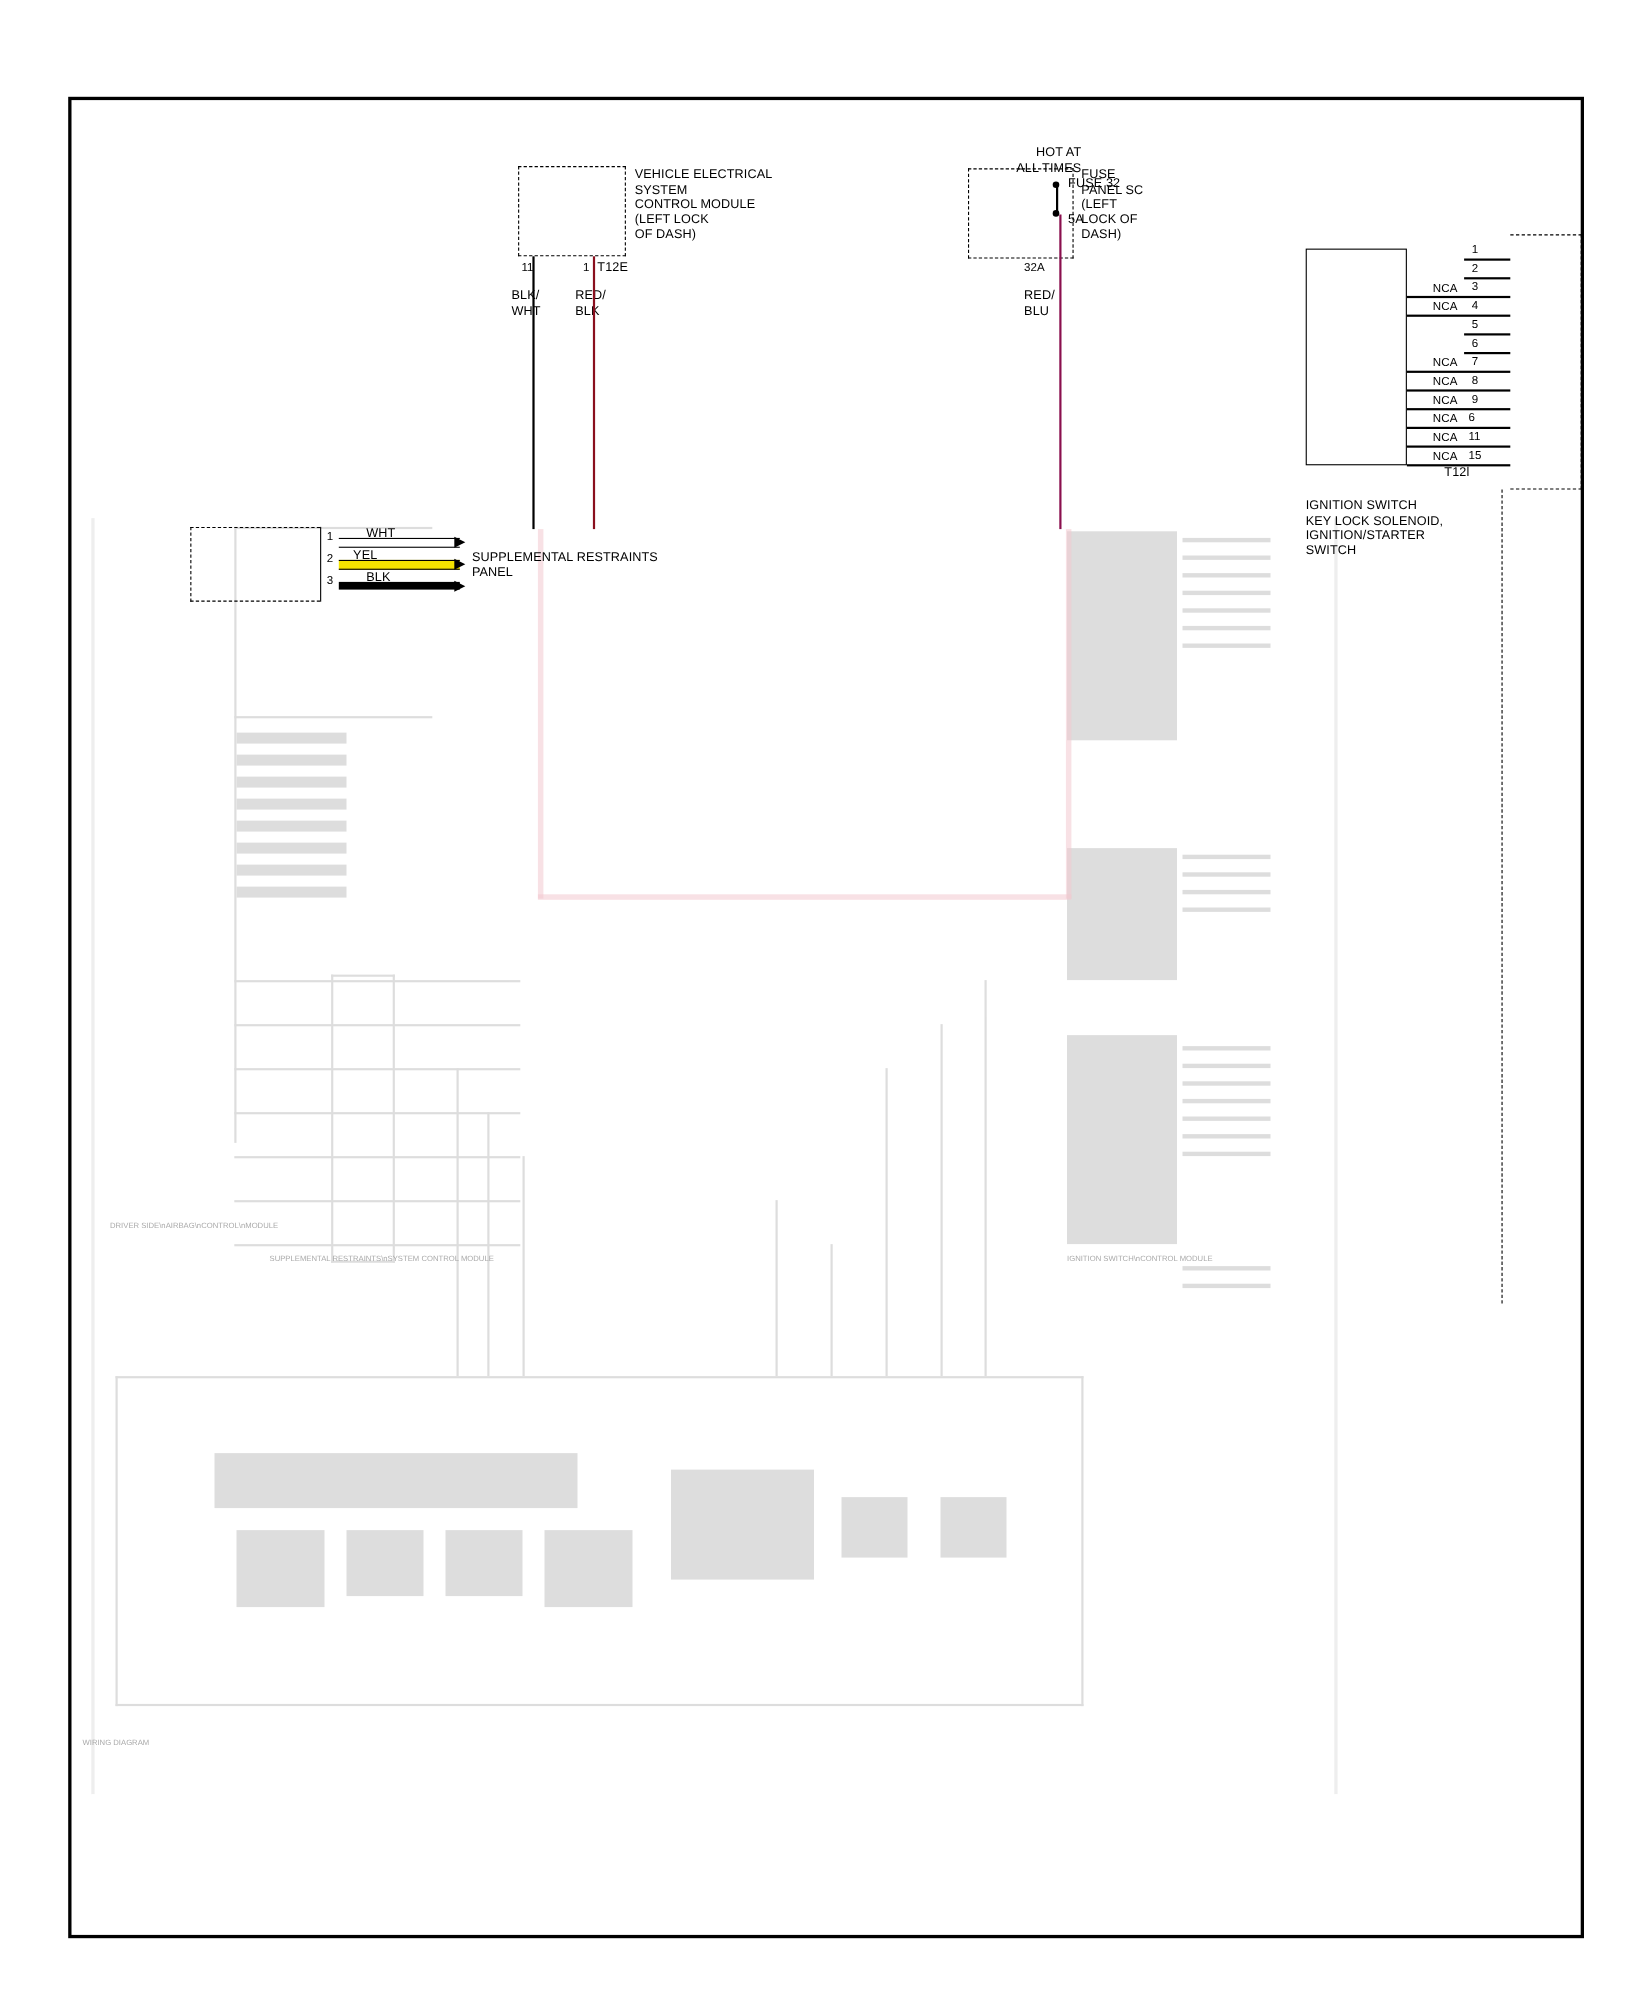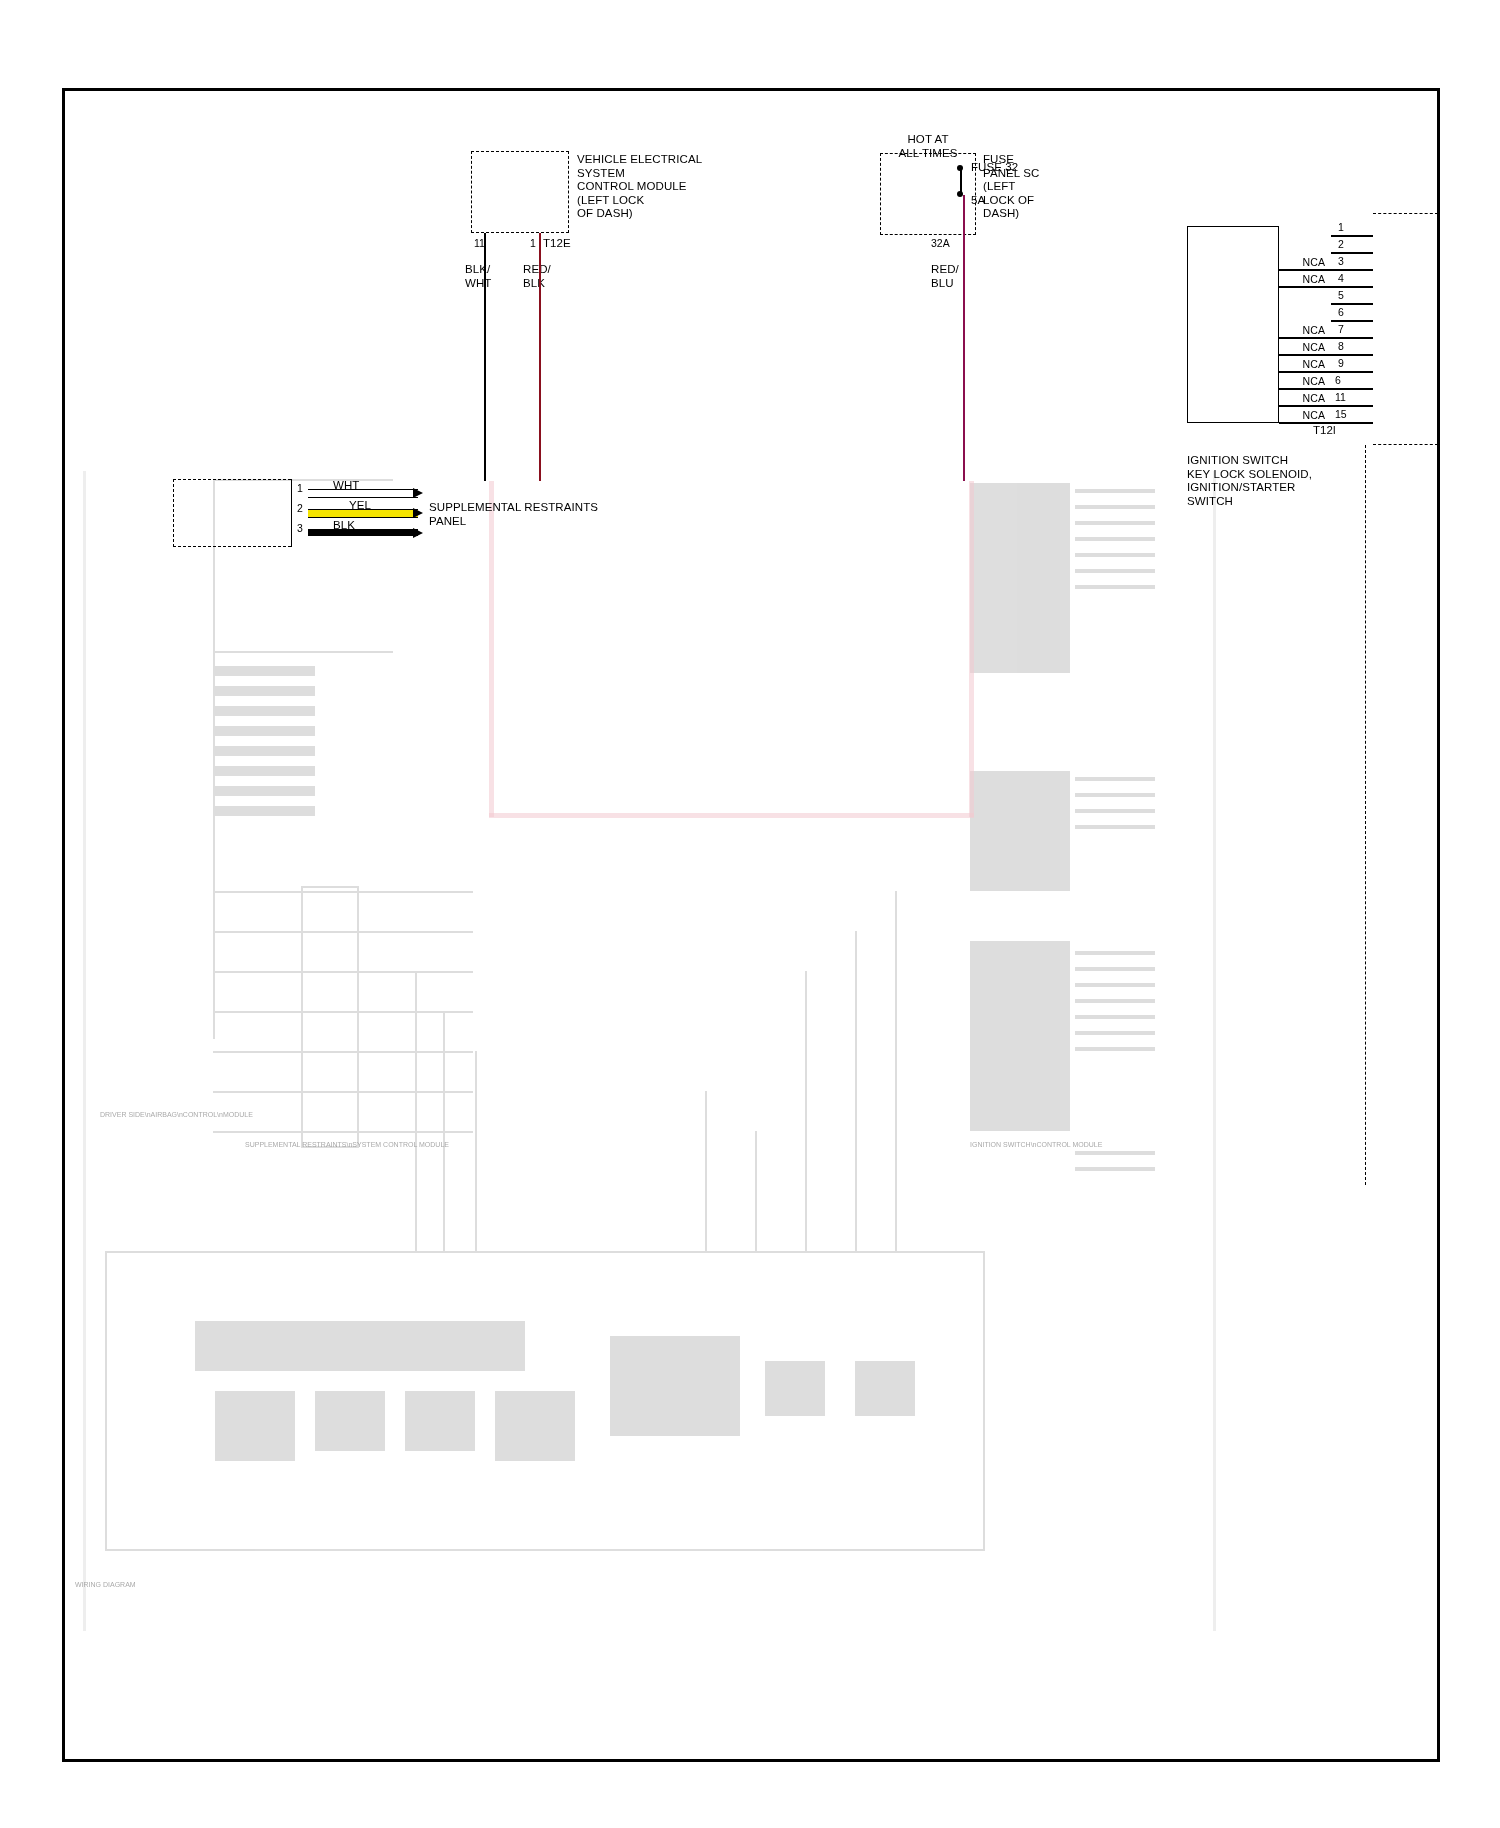--- a/index.html
+++ b/index.html
@@ -136,21 +136,21 @@
     <div class="lbl" style="left:478px;top:146px;">T12E</div>
 
     <div class="lbl" style="left:400px;top:172px;">BLK/
 WHT</div>
     <div class="lbl" style="left:458px;top:172px;">RED/
 BLK</div>
 
     <div class="wire vline" style="left:419px;top:142px;height:248px;"></div>
     <div class="wire vline redblk" style="left:474px;top:142px;height:248px;"></div>
 
-    <div class="lbl c" style="left:808px;top:42px;width:110px;">HOT AT
+    <div class="lbl c" style="left:808px;top:42px;width:110px;text-align:right;">HOT AT
 ALL TIMES</div>
     <div class="dashbox" style="left:815px;top:62px;width:96px;height:82px;border-left:1.6px dashed #000;"></div>
     <div class="lbl" style="left:918px;top:62px;width:110px;">FUSE
 PANEL SC
 (LEFT
 LOCK OF
 DASH)</div>
 
     <div class="dot" style="left:892px;top:74px;"></div>
     <div class="dot" style="left:892px;top:100px;"></div>
@@ -228,21 +228,21 @@
     <div class="pinnum" style="left:232px;top:411px;">2</div>
     <div class="pinnum" style="left:232px;top:431px;">3</div>
 
     <div class="brk" style="left:226px;top:388px;height:68px;"></div>
 
     <div class="whitewire" style="left:243px;top:398px;width:110px;"></div>
     <div class="yelwire" style="left:243px;top:418px;width:110px;"></div>
     <div class="blkwire" style="left:243px;top:438px;width:110px;height:7px;"></div>
 
     <div class="lbl" style="left:268px;top:388px;">WHT</div>
-    <div class="lbl" style="left:284px;top:408px;">YEL</div>
+    <div class="lbl" style="left:256px;top:408px;">YEL</div>
     <div class="lbl" style="left:268px;top:428px;">BLK</div>
 
     <div class="terminal" style="left:348px;top:397px;"></div>
     <div class="terminal" style="left:348px;top:417px;"></div>
     <div class="terminal" style="left:348px;top:437px;"></div>
 
     <div class="lbl" style="left:364px;top:410px;width:190px;">SUPPLEMENTAL RESTRAINTS
 PANEL</div>
 
   </div>

